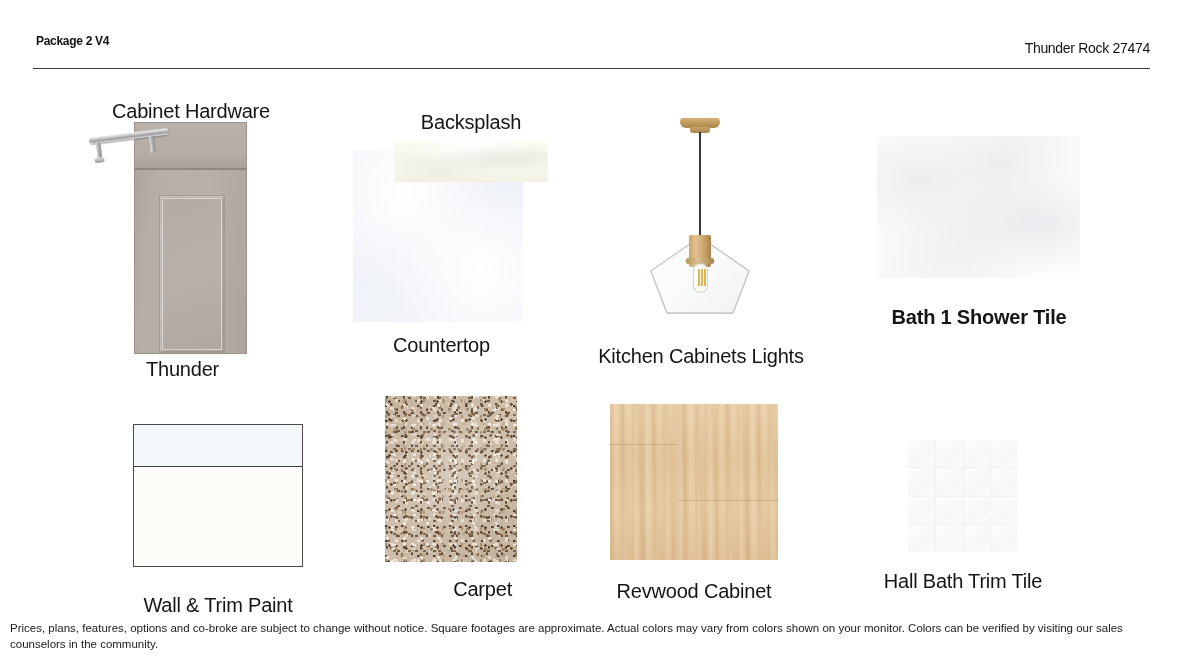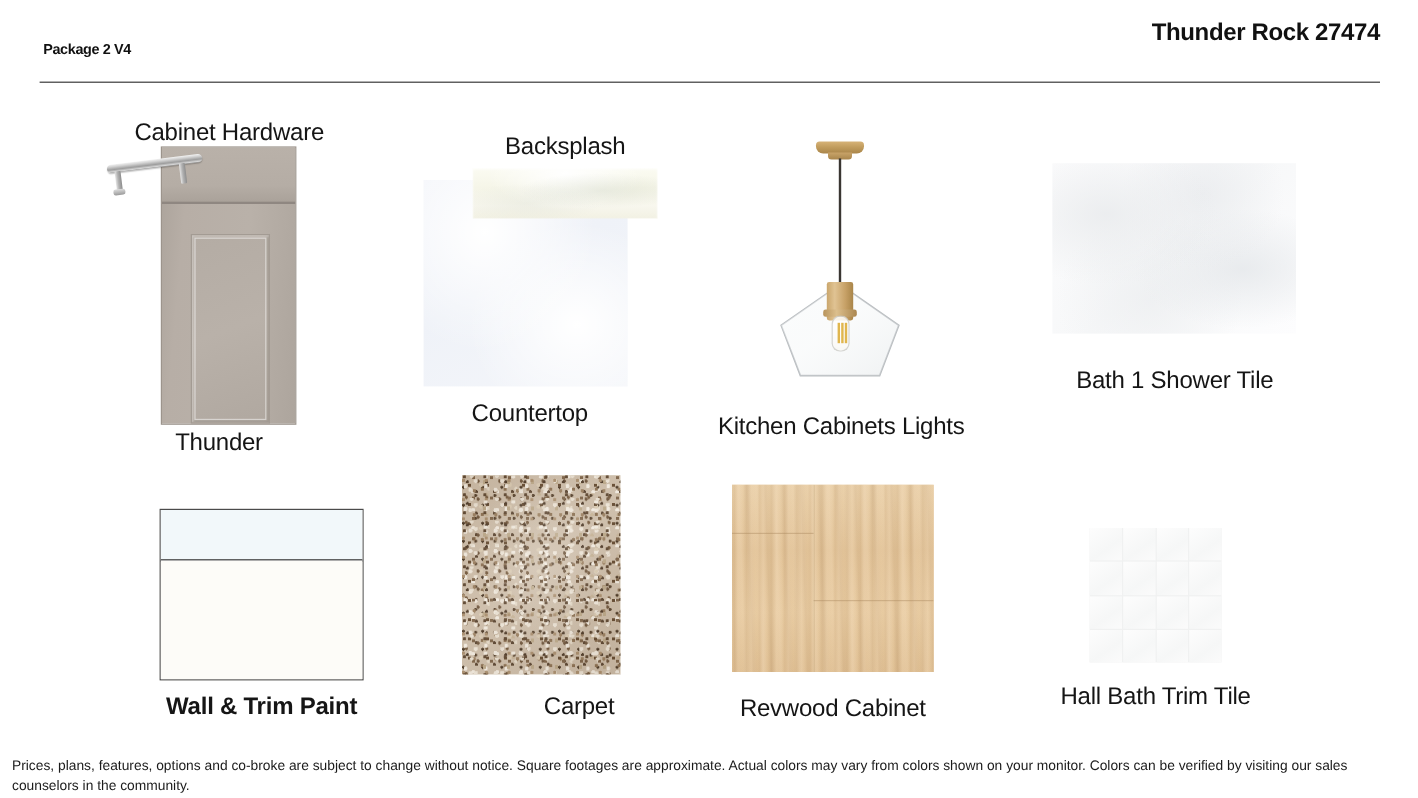--- a/index.html
+++ b/index.html
@@ -29,23 +29,23 @@
     top: 34px;
     font-size: 12px;
     font-weight: bold;
     letter-spacing: -0.3px;
     color: #111111;
     white-space: nowrap;
   }
   .header-community {
     position: absolute;
     right: 32px;
-    top: 16px;
-    font-size: 20px;
-    font-weight: bold;
+    top: 40px;
+    font-size: 14px;
+    font-weight: normal;
     letter-spacing: -0.3px;
     color: #111111;
     white-space: nowrap;
   }
   .header-rule {
     position: absolute;
     left: 33px;
     top: 68px;
     width: 1117px;
     height: 1px;
@@ -396,21 +396,20 @@
 
   
   .footer {
     position: absolute;
     left: 10px;
     top: 620px;
     width: 1150px;
     font-size: 11.5px;
     line-height: 16px;
     color: #1b1b1b;
-    margin-top: 11px;
   }
 </style>
 </head>
 <body>
 
 <div class="header">
   <div class="header-title">Package 2 V4</div>
   <div class="header-community">Thunder Rock 27474</div>
   <div class="header-rule"></div>
 </div>
@@ -462,27 +461,27 @@
   <div class="pendant-bulb">
     <div class="filament f1"></div>
     <div class="filament f2"></div>
     <div class="filament f3"></div>
   </div>
 </div>
 
 <div class="label" style="left:560px; top:345px; width:282px;">Kitchen Cabinets Lights</div>
 
 <div class="shower-tile"></div>
-<div class="label" style="left:855px; top:306px; width:248px;">Bath 1 Shower Tile</div>
+<div class="label" style="left:855px; top:306px; width:248px;font-weight:bold;">Bath 1 Shower Tile</div>
 
 <div class="paint-swatch">
   <div class="paint-top"></div>
   <div class="paint-bottom"></div>
 </div>
-<div class="label" style="left:118px; top:578px; width:200px;font-weight:bold;">Wall &amp; Trim Paint</div>
+<div class="label" style="left:118px; top:594px; width:200px;">Wall &amp; Trim Paint</div>
 
 <div class="carpet">
   <div class="carpet-shade"></div>
 </div>
 <div class="label" style="left:390px; top:578px; width:122px;text-align:right;">Carpet</div>
 
 <div class="revwood">
   <div class="plank-v v1"></div>
   <div class="plank-seam s1"></div>
   <div class="plank-seam s2"></div>

